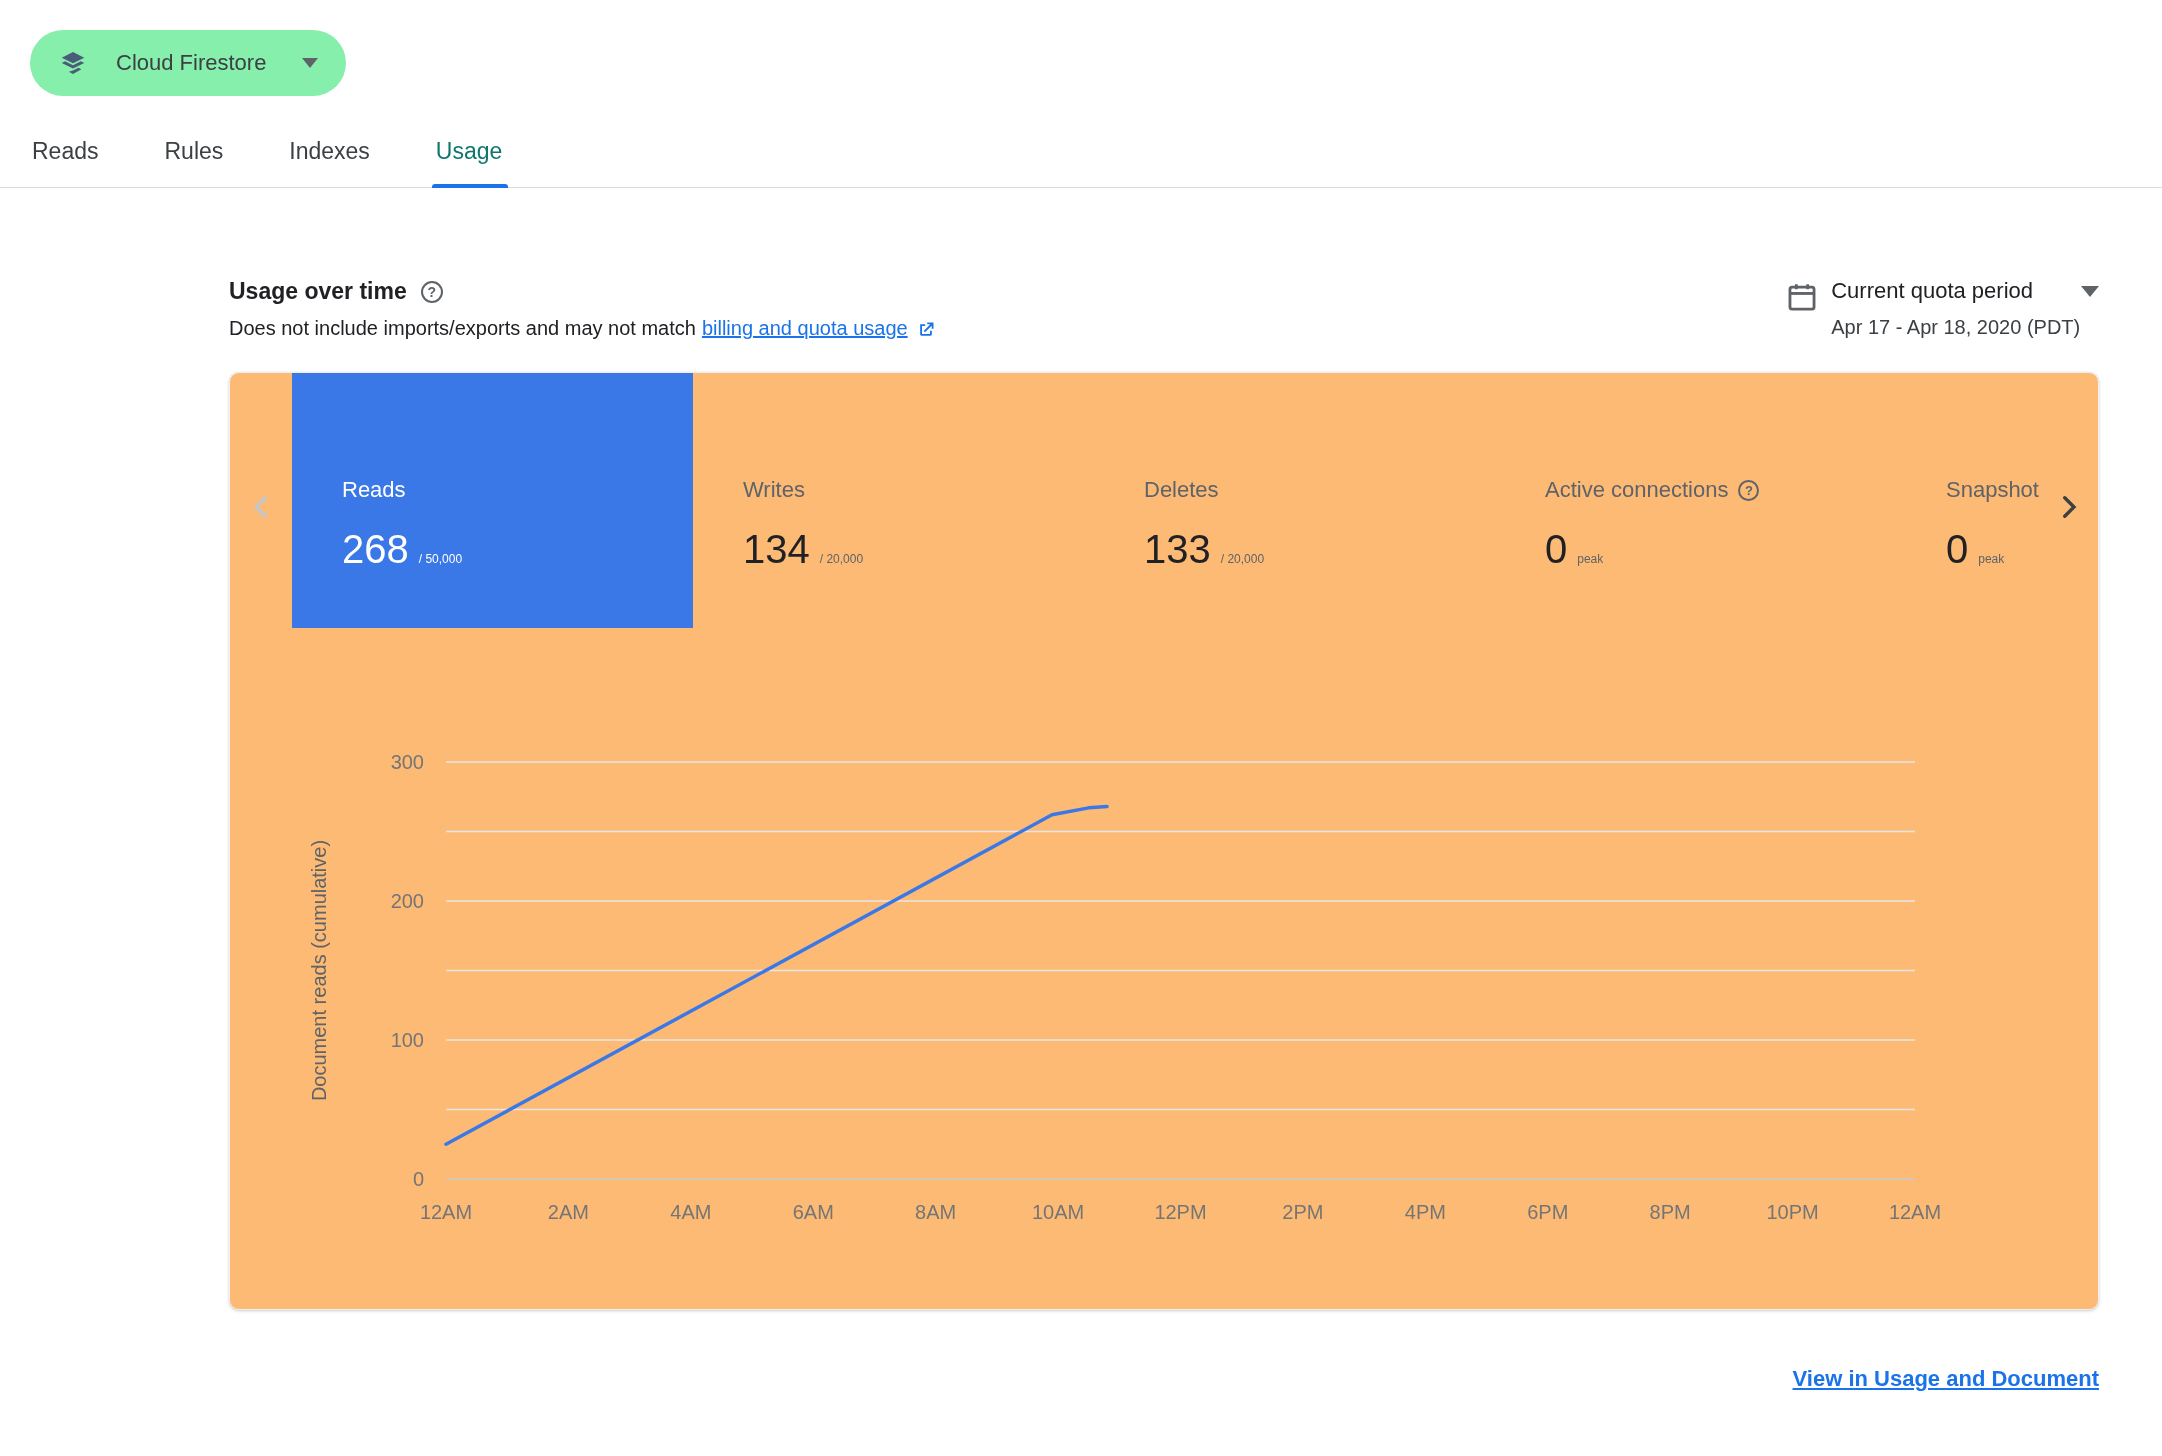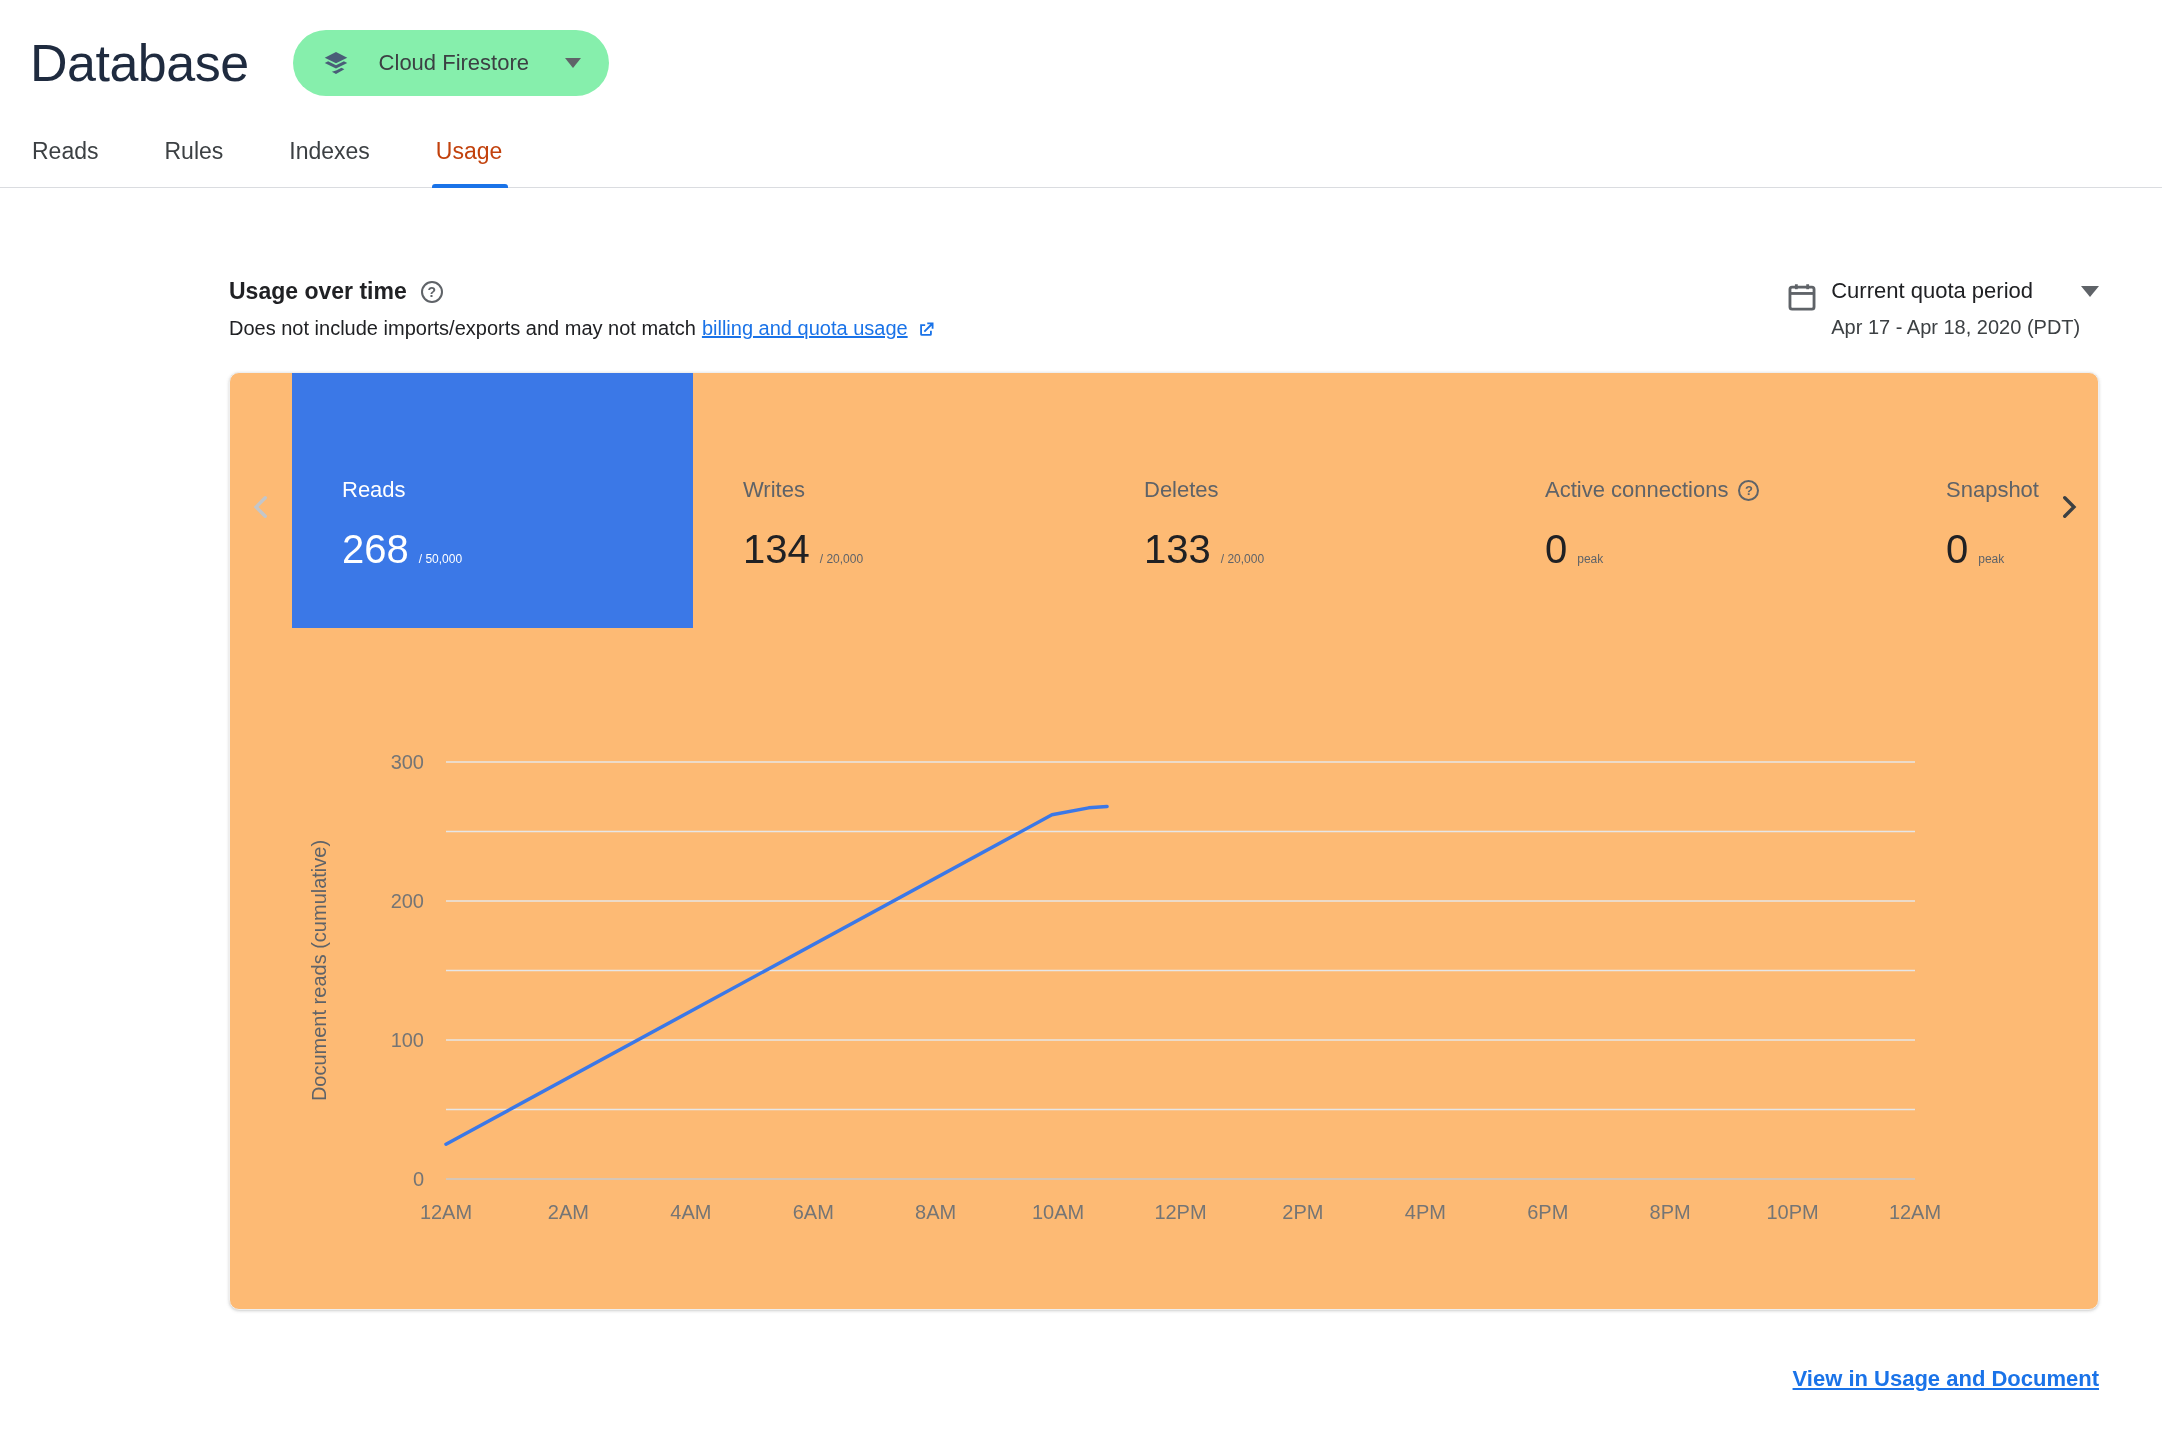--- a/index.html
+++ b/index.html
@@ -12,21 +12,21 @@
   .product-pill{display:inline-flex;align-items:center;gap:28px;background:#86efac;border:none;
     border-radius:34px;height:66px;padding:0 28px;font-size:22px;color:#3c4043;cursor:pointer;
     font-family:inherit}
   .pill-caret{width:0;height:0;border-left:8px solid transparent;border-right:8px solid transparent;
     border-top:10px solid #5f6368;margin-left:8px}
 
   
   .tabbar{display:flex;gap:62px;padding:0 30px;margin-top:24px;border-bottom:1px solid #dadce0}
   .tab{position:relative;font-size:23px;font-weight:500;color:#3c4043;padding:18px 2px 22px;
     background:none;border:none;cursor:pointer;font-family:inherit}
-  .tab.active{color:#c2410c}
+  .tab.active{color:#0f766e}
   .tab.active::after{content:"";position:absolute;left:-2px;right:-4px;bottom:-1px;height:4px;
     border-radius:3px 3px 0 0;background:#1a73e8}
 
   
   .content{margin:0 93px 0 229px;width:1870px}
 
   .section-row{display:flex;justify-content:space-between;align-items:flex-start;margin-top:90px}
   .section-title-row{display:flex;align-items:center;gap:14px}
   .section-title{font-size:23px;font-weight:700;color:#202124}
   .help-icon{width:22px;height:22px;min-width:22px;border:2px solid #5f6368;border-radius:50%;
@@ -76,21 +76,20 @@
   .series-line{fill:none;stroke-width:3.5;stroke-linejoin:round;stroke-linecap:round}
 
   
   .footer-row{display:flex;justify-content:flex-end;margin-top:56px}
   .footer-link{font-size:22px;font-weight:700;color:#1a73e8;text-decoration:underline;cursor:pointer}
 </style>
 </head>
 <body>
 
 <div class="app-header">
-  <h1 class="page-title">Database</h1>
 
   <button class="product-pill">
     <span style="display:inline-flex">
       <svg width="30" height="30" viewBox="0 0 24 24" fill="#4a5d78">
         <path d="M12 3.2 21 7.7l-9 4.5-9-4.5z"></path>
         <path d="M5.7 10.6 12 13.7l6.3-3.1 2.7 1.3-9 4.5-9-4.5z"></path>
         <path d="M12 17.9l4.4-2.2 2.3 1.2L12 20.7l-3.3-1.7z"></path>
       </svg>
     </span>
     <span>Cloud Firestore</span>

